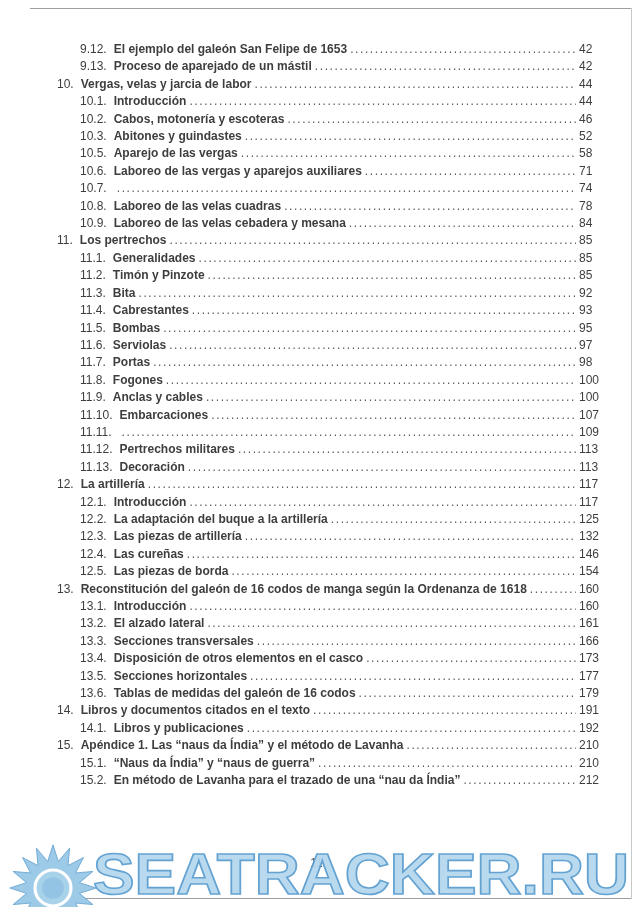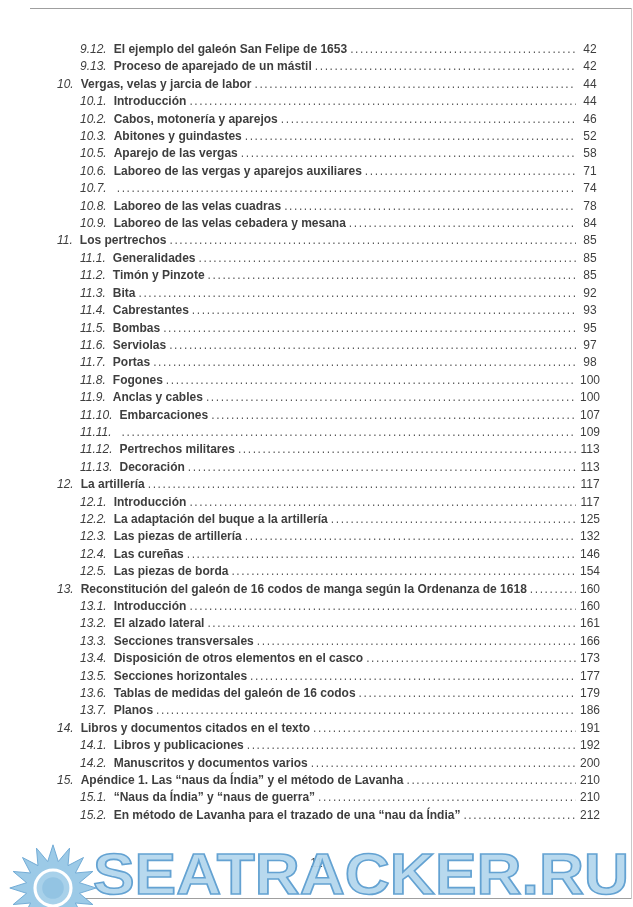--- a/index.html
+++ b/index.html
@@ -18,30 +18,30 @@
   .edge-bottom { position: absolute; top: 898px; left: 64px; right: 1px; height: 1px; background: #9f9f9f; }
   .edge-right  { position: absolute; top: 8px; bottom: 8px; right: 1px; width: 1px; background: #c9c9c9; }
 
   
   .toc {
     position: absolute; top: 41px; left: 57px; right: 32px;
     font-size: 12px; line-height: 17.4px; color: #3e3e3e;
   }
   .toc-row { display: flex; }
   .toc-row.l2 { padding-left: 23px; }
-  .num   { flex: 0 0 auto; margin-right: 7px; white-space: nowrap; font-style: italic; }
+  .num   { flex: 0 0 auto; margin-right: 7px; white-space: nowrap; }
   .title { flex: 0 1 auto; white-space: nowrap; font-weight: bold; }
   .leader {
     flex: 1 1 0; overflow: hidden; white-space: nowrap;
     margin: 0 3px; color: #555; letter-spacing: 1.6px;
   }
   .leader::after {
     content: "........................................................................................................................................................................................";
   }
-  .pg { flex: 0 0 auto; min-width: 22px; text-align: center; white-space: nowrap; }
+  .pg { flex: 0 0 auto; min-width: 22px; text-align: left; white-space: nowrap; }
 
   
   .folio {
     position: absolute; top: 856px; left: 0; right: 0;
     text-align: center; font-size: 12px; color: #474747; z-index: 1;
   }
   .watermark-text {
     position: absolute; left: 92px; top: 846px; z-index: 2; opacity: 0.95;
   }
   .sun {
@@ -81,21 +81,21 @@
 
   <div class="toc-row l2">
     <span class="num">10.1.</span>
     <span class="title">Introducción</span>
     <span class="leader"></span>
     <span class="pg">44</span>
   </div>
 
   <div class="toc-row l2">
     <span class="num">10.2.</span>
-    <span class="title">Cabos, motonería y aparejos</span>
+    <span class="title">Cabos, motonería y escoteras</span>
     <span class="leader"></span>
     <span class="pg">46</span>
   </div>
 
   <div class="toc-row l2">
     <span class="num">10.3.</span>
     <span class="title">Abitones y guindastes</span>
     <span class="leader"></span>
     <span class="pg">52</span>
   </div>
@@ -317,47 +317,35 @@
     <span class="pg">177</span>
   </div>
 
   <div class="toc-row l2">
     <span class="num">13.6.</span>
     <span class="title">Tablas de medidas del galeón de 16 codos</span>
     <span class="leader"></span>
     <span class="pg">179</span>
   </div>
 
-  <div class="toc-row l2">
-    <span class="num">13.7.</span>
-    <span class="title">Planos</span>
-    <span class="leader"></span>
-    <span class="pg">186</span>
-  </div>
 
   <div class="toc-row l1">
     <span class="num">14.</span>
     <span class="title">Libros y documentos citados en el texto</span>
     <span class="leader"></span>
     <span class="pg">191</span>
   </div>
 
   <div class="toc-row l2">
     <span class="num">14.1.</span>
     <span class="title">Libros y publicaciones</span>
     <span class="leader"></span>
     <span class="pg">192</span>
   </div>
 
-  <div class="toc-row l2">
-    <span class="num">14.2.</span>
-    <span class="title">Manuscritos y documentos varios</span>
-    <span class="leader"></span>
-    <span class="pg">200</span>
-  </div>
 
   <div class="toc-row l1">
     <span class="num">15.</span>
     <span class="title">Apéndice 1. Las “naus da Índia” y el método de Lavanha</span>
     <span class="leader"></span>
     <span class="pg">210</span>
   </div>
 
   <div class="toc-row l2">
     <span class="num">15.1.</span>

